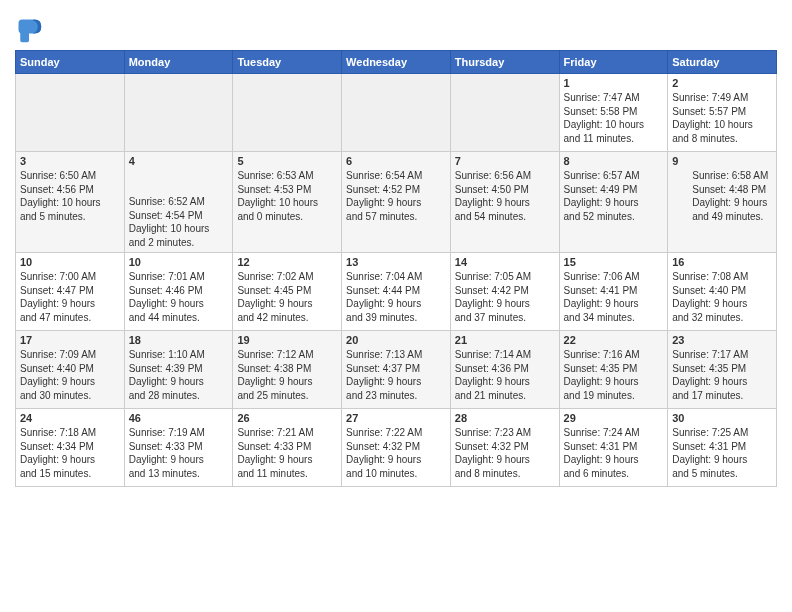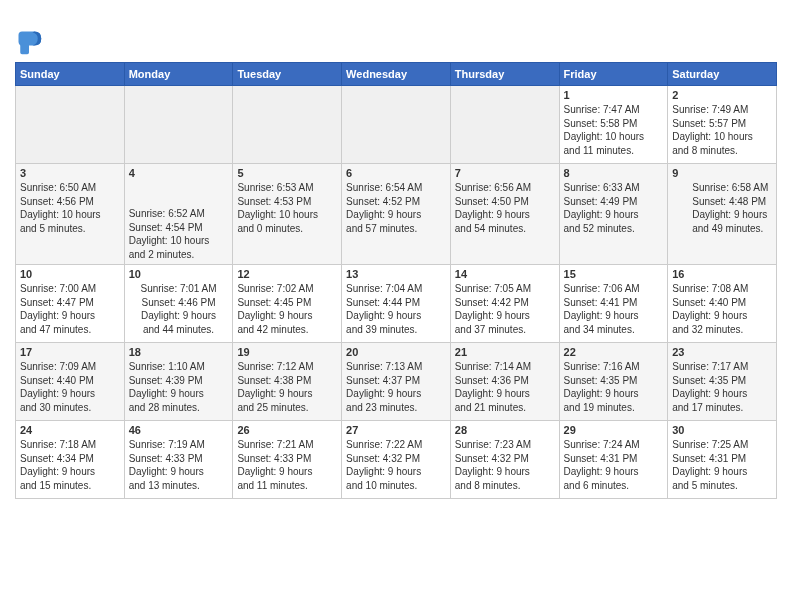--- a/index.html
+++ b/index.html
@@ -5,21 +5,21 @@
     * { margin: 0; padding: 0; box-sizing: border-box; }
     body {
       font-family: Arial, sans-serif;
       background: #fff;
       width: 792px;
       height: 612px;
       overflow: hidden;
     }
     .container {
       width: 792px;
-      padding: 24px 15px 8px 15px;
+      padding: 12px 15px 8px 15px;
     }
     .header-row {
       display: flex;
       align-items: flex-start;
       justify-content: space-between;
       margin-bottom: 6px;
     }
     .logo {
       display: flex;
       align-items: center;
@@ -184,21 +184,21 @@
           </td>
           <td>
             <div class="day-number">7</div>
             <div class="day-info" style="white-space: pre-line;">Sunrise: 6:56 AM
 Sunset: 4:50 PM
 Daylight: 9 hours
 and 54 minutes.</div>
           </td>
           <td>
             <div class="day-number">8</div>
-            <div class="day-info" style="white-space: pre-line;">Sunrise: 6:33 AM
+            <div class="day-info" style="white-space: pre-line;">Sunrise: 6:57 AM
 Sunset: 4:49 PM
 Daylight: 9 hours
 and 52 minutes.</div>
           </td>
           <td>
             <div class="day-number">9</div>
             <div class="day-info" style="white-space: pre-line; margin-left: 20px;">Sunrise: 6:58 AM
 Sunset: 4:48 PM
 Daylight: 9 hours
 and 49 minutes.</div>
@@ -207,21 +207,21 @@
         <tr>
           <td>
             <div class="day-number">10</div>
             <div class="day-info" style="white-space: pre-line;">Sunrise: 7:00 AM
 Sunset: 4:47 PM
 Daylight: 9 hours
 and 47 minutes.</div>
           </td>
           <td>
             <div class="day-number">10</div>
-            <div class="day-info" style="white-space: pre-line; text-align: center;">Sunrise: 7:01 AM
+            <div class="day-info" style="white-space: pre-line;">Sunrise: 7:01 AM
 Sunset: 4:46 PM
 Daylight: 9 hours
 and 44 minutes.</div>
           </td>
           <td>
             <div class="day-number">12</div>
             <div class="day-info" style="white-space: pre-line;">Sunrise: 7:02 AM
 Sunset: 4:45 PM
 Daylight: 9 hours
 and 42 minutes.</div>

